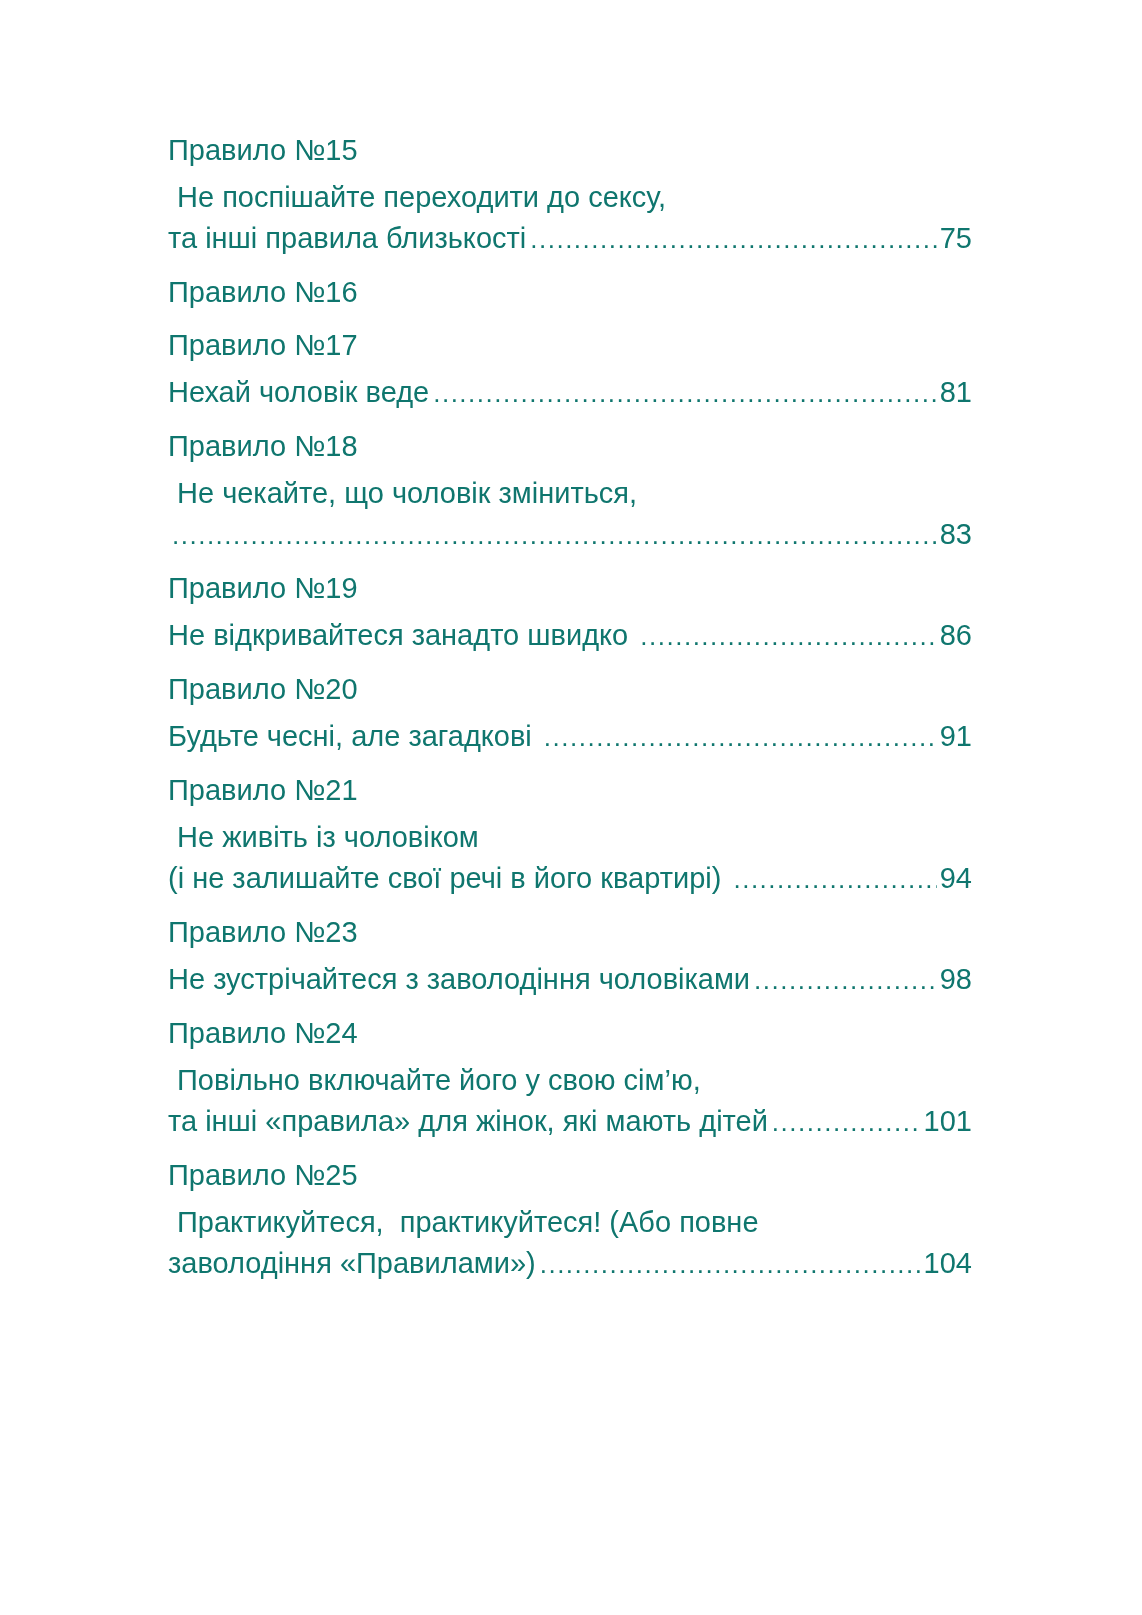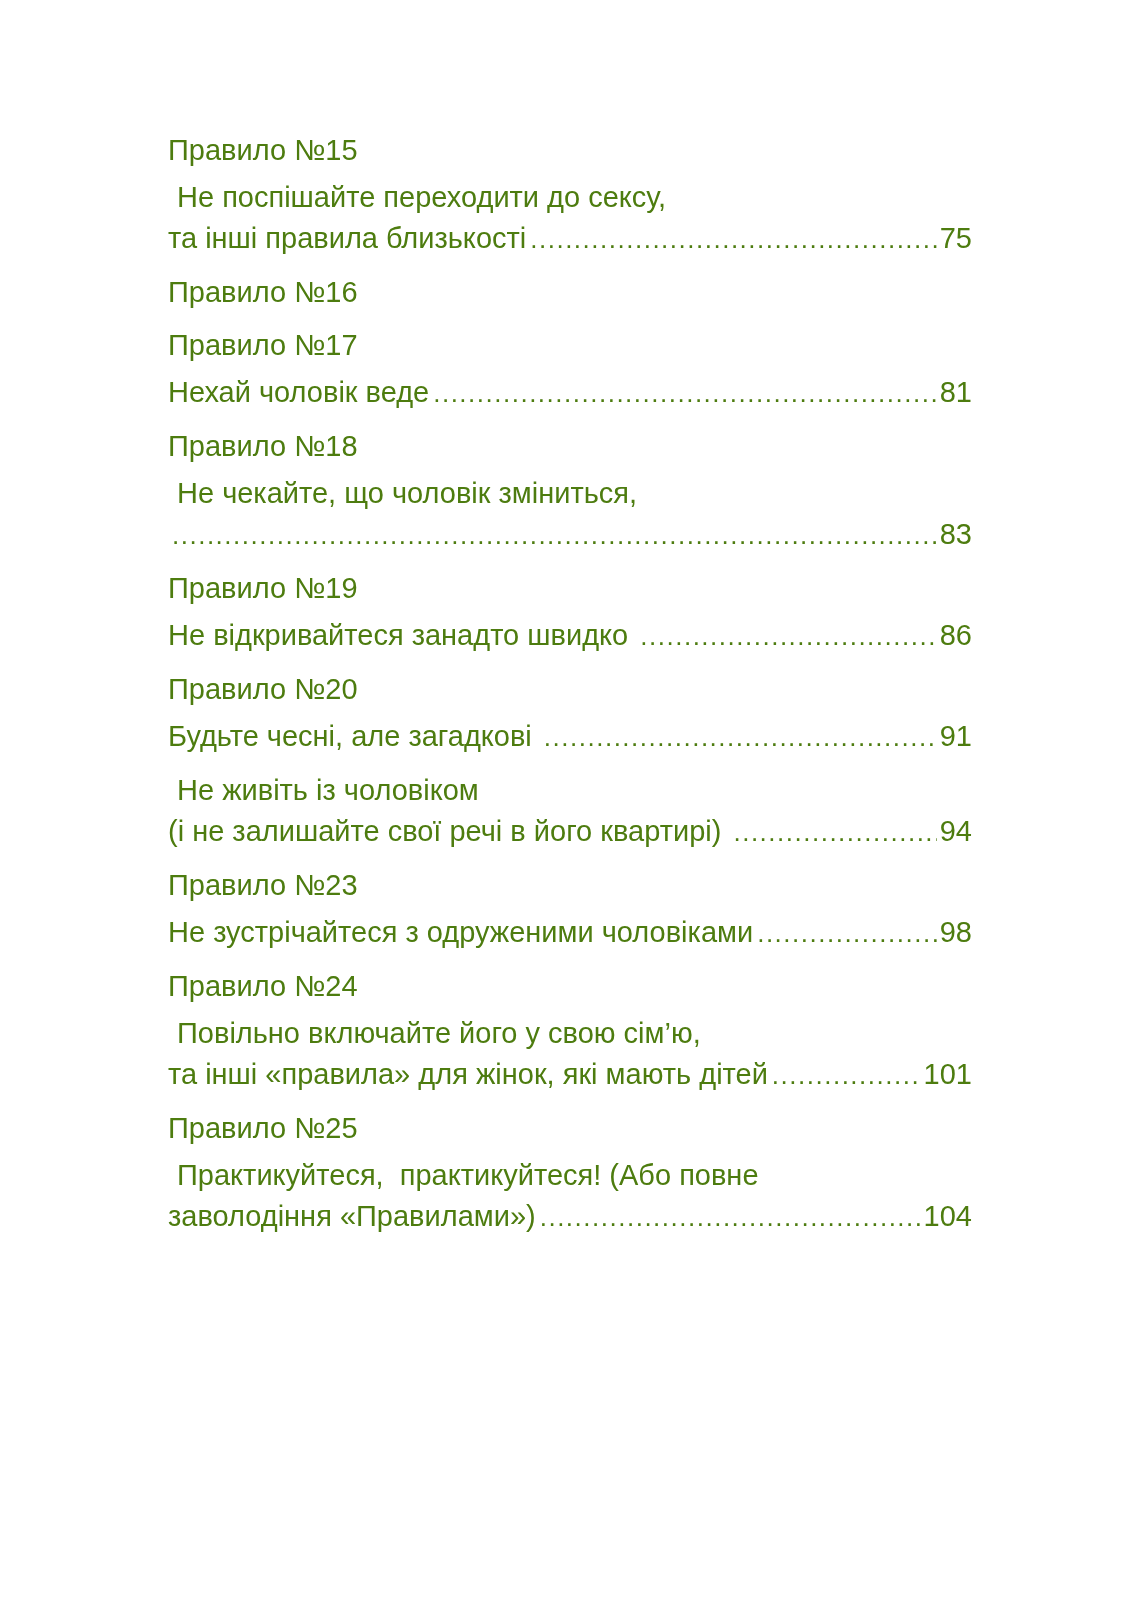--- a/index.html
+++ b/index.html
@@ -61,21 +61,21 @@
   }
   .pagenum {
     flex: 0 0 auto;
     white-space: pre;
     text-align: left;
   }
 </style>
 </head>
 <body>
 
-<div class="page" style="background: rgb(255, 255, 255); color: #4d7c0f;">
+<div class="page" style="background: rgb(255, 255, 255); color: #0f766e;">
   <div class="toc" id="toc">
   <div class="entry">
     <div class="rule">Правило №15</div>
     <div class="title-line">Не поспішайте переходити до сексу,</div>
         <div class="leader-line">
       <span class="line-text">та інші правила близькості</span>
       <span class="dots"></span>
       <span class="pagenum">75</span>
     </div>
   </div>
@@ -114,32 +114,33 @@
   <div class="entry">
     <div class="rule">Правило №20</div>
     <div class="leader-line">
       <span class="line-text">Будьте чесні, але загадкові </span>
       <span class="dots"></span>
       <span class="pagenum">91</span>
     </div>
   </div>
 
   <div class="entry">
+    <div class="rule">Правило №21</div>
     <div class="title-line">Не живіть із чоловіком</div>
         <div class="leader-line">
       <span class="line-text">(і не залишайте свої речі в його квартирі) </span>
       <span class="dots"></span>
       <span class="pagenum">94</span>
     </div>
   </div>
 
   <div class="entry">
     <div class="rule">Правило №23</div>
     <div class="leader-line">
-      <span class="line-text">Не зустрічайтеся з одруженими чоловіками</span>
+      <span class="line-text">Не зустрічайтеся з заволодіння чоловіками</span>
       <span class="dots"></span>
       <span class="pagenum">98</span>
     </div>
   </div>
 
   <div class="entry">
     <div class="rule">Правило №24</div>
     <div class="title-line">Повільно включайте його у свою сім’ю,</div>
         <div class="leader-line">
       <span class="line-text">та інші «правила» для жінок, які мають дітей</span>

